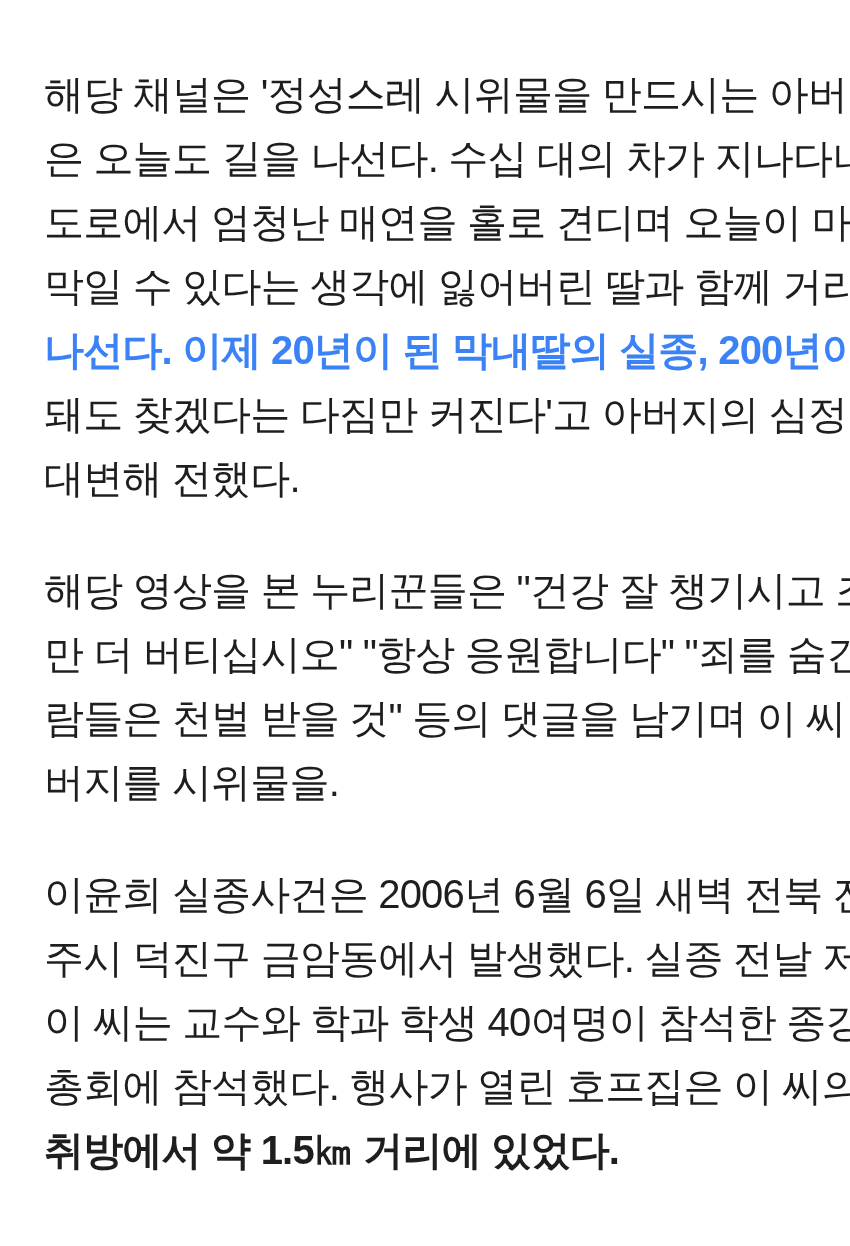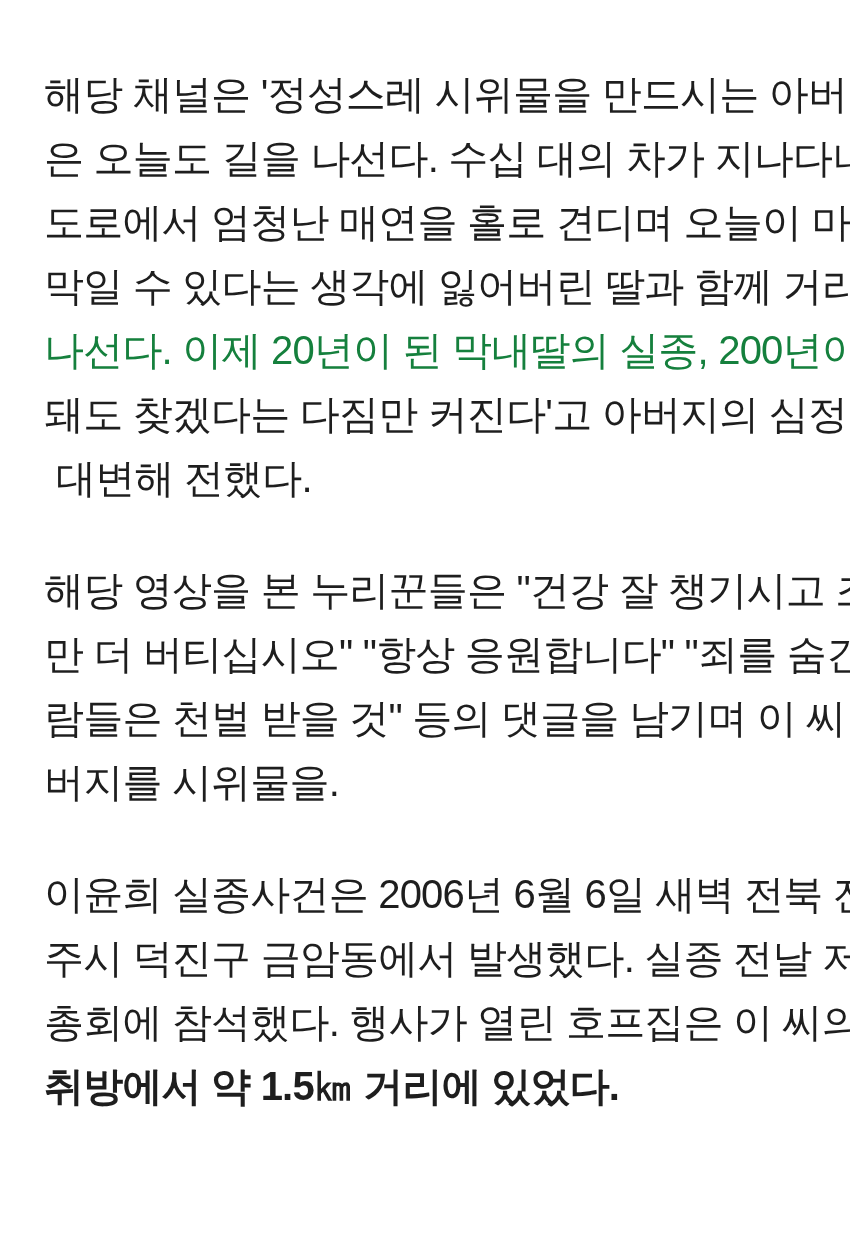--- a/index.html
+++ b/index.html
@@ -44,33 +44,34 @@
 <body style="background: rgb(255, 255, 255);">
 
 <div class="page">
   <article class="article-body">
 
     <p class="para">
       <span class="line" style="color: rgb(30, 30, 30);">해당 채널은 '정성스레 시위물을 만드시는 아버님</span>
       <span class="line" style="color: rgb(30, 30, 30);">은 오늘도 길을 나선다. 수십 대의 차가 지나다니는</span>
       <span class="line" style="color: rgb(30, 30, 30);">도로에서 엄청난 매연을 홀로 견디며 오늘이 마지</span>
       <span class="line" style="color: rgb(30, 30, 30);">막일 수 있다는 생각에 잃어버린 딸과 함께 거리로</span>
-      <span class="line" style="color: #15803d;">나선다. 이제 20년이 된 막내딸의 실종, 200년이</span>
+      <span class="line" style="color: #3b82f6; font-weight: bold;">나선다. 이제 20년이 된 막내딸의 실종, 200년이</span>
       <span class="line" style="color: rgb(30, 30, 30);">돼도 찾겠다는 다짐만 커진다'고 아버지의 심정을</span>
-      <span class="line" style="color: rgb(30, 30, 30); margin-left: 12px;">대변해 전했다.</span>
+      <span class="line" style="color: rgb(30, 30, 30);">대변해 전했다.</span>
     </p>
 
     <p class="para">
       <span class="line" style="color: rgb(30, 30, 30);">해당 영상을 본 누리꾼들은 "건강 잘 챙기시고 조금</span>
       <span class="line" style="color: rgb(30, 30, 30);">만 더 버티십시오" "항상 응원합니다" "죄를 숨긴 사</span>
       <span class="line" style="color: rgb(30, 30, 30);">람들은 천벌 받을 것" 등의 댓글을 남기며 이 씨 아</span>
       <span class="line" style="color: rgb(30, 30, 30);">버지를 시위물을.</span>
     </p>
 
     <p class="para">
       <span class="line" style="color: rgb(30, 30, 30);">이윤희 실종사건은 2006년 6월 6일 새벽 전북 전</span>
       <span class="line" style="color: rgb(30, 30, 30);">주시 덕진구 금암동에서 발생했다. 실종 전날 저녁</span>
+      <span class="line" style="color: rgb(30, 30, 30);">이 씨는 교수와 학과 학생 40여명이 참석한 종강</span>
       <span class="line" style="color: rgb(30, 30, 30);">총회에 참석했다. 행사가 열린 호프집은 이 씨의 자</span>
       <span class="line" style="color: rgb(30, 30, 30); font-weight: bold;">취방에서 약 1.5㎞ 거리에 있었다.</span>
     </p>
 
   </article>
 </div>
 
 </body></html>

